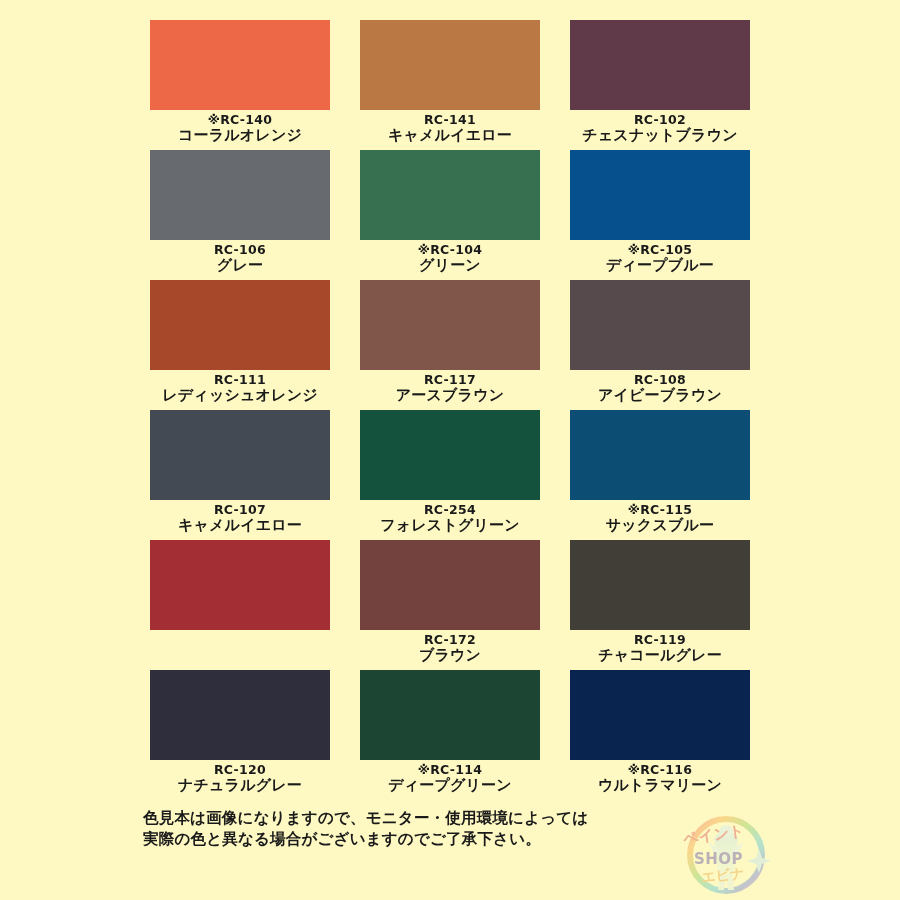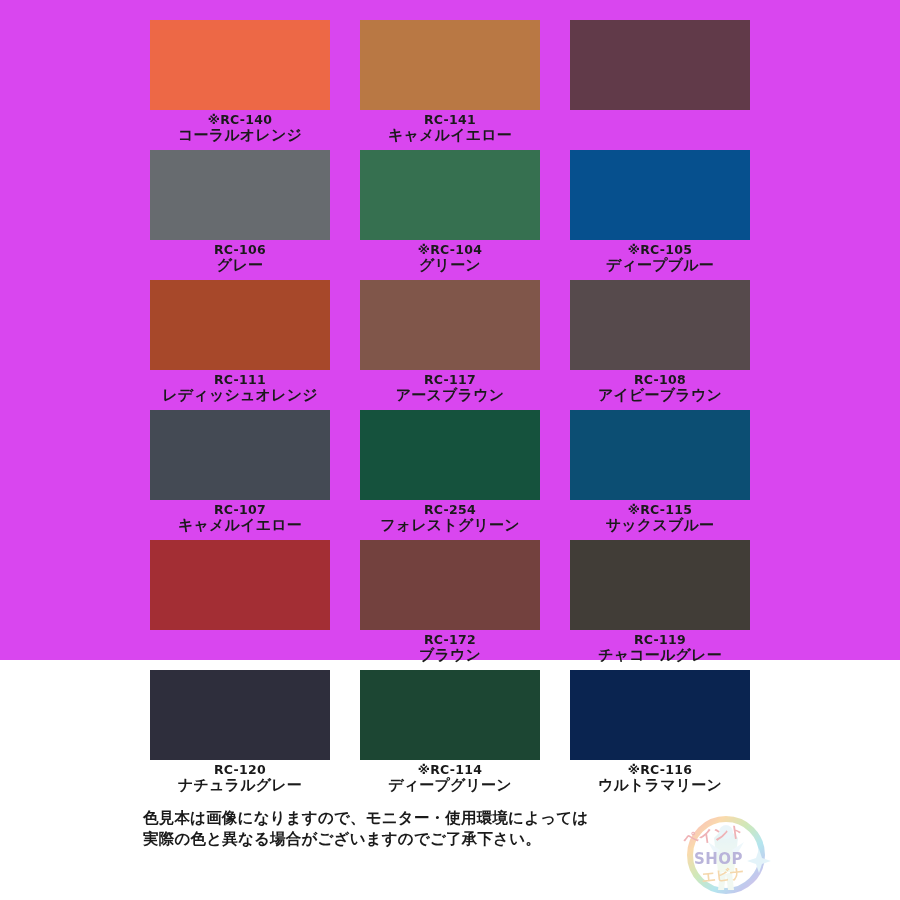--- a/index.html
+++ b/index.html
@@ -11,22 +11,22 @@
     height: 900px;
     background: #ffffff;
     font-family: "Liberation Sans", sans-serif;
     overflow: hidden;
     position: relative;
   }
 
   #page {
     position: relative;
     width: 900px;
-    height: 660px;
-    background: #d946ef;
+    height: 900px;
+    background: #fef9c3;
   }
 
   
   #swatch-grid {
     position: absolute;
     left: 150px;
     top: 20px;
     width: 600px;
     display: grid;
     grid-template-columns: repeat(3, 180px);
@@ -141,20 +141,24 @@
       </div>
       <div class="swatch-cell">
         <div class="swatch-chip" style="background-color: rgb(185, 120, 68);"></div>
         <div class="swatch-labels">
           <span class="swatch-code">RC-141</span>
           <span class="swatch-name">キャメルイエロー</span>
         </div>
       </div>
       <div class="swatch-cell">
         <div class="swatch-chip" style="background-color: rgb(97, 58, 73);"></div>
+        <div class="swatch-labels">
+          <span class="swatch-code">RC-102</span>
+          <span class="swatch-name">チェスナットブラウン</span>
+        </div>
       </div>
       <div class="swatch-cell">
         <div class="swatch-chip" style="background-color: rgb(103, 107, 111);"></div>
         <div class="swatch-labels">
           <span class="swatch-code">RC-106</span>
           <span class="swatch-name">グレー</span>
         </div>
       </div>
       <div class="swatch-cell">
         <div class="swatch-chip" style="background-color: rgb(54, 112, 80);"></div>

